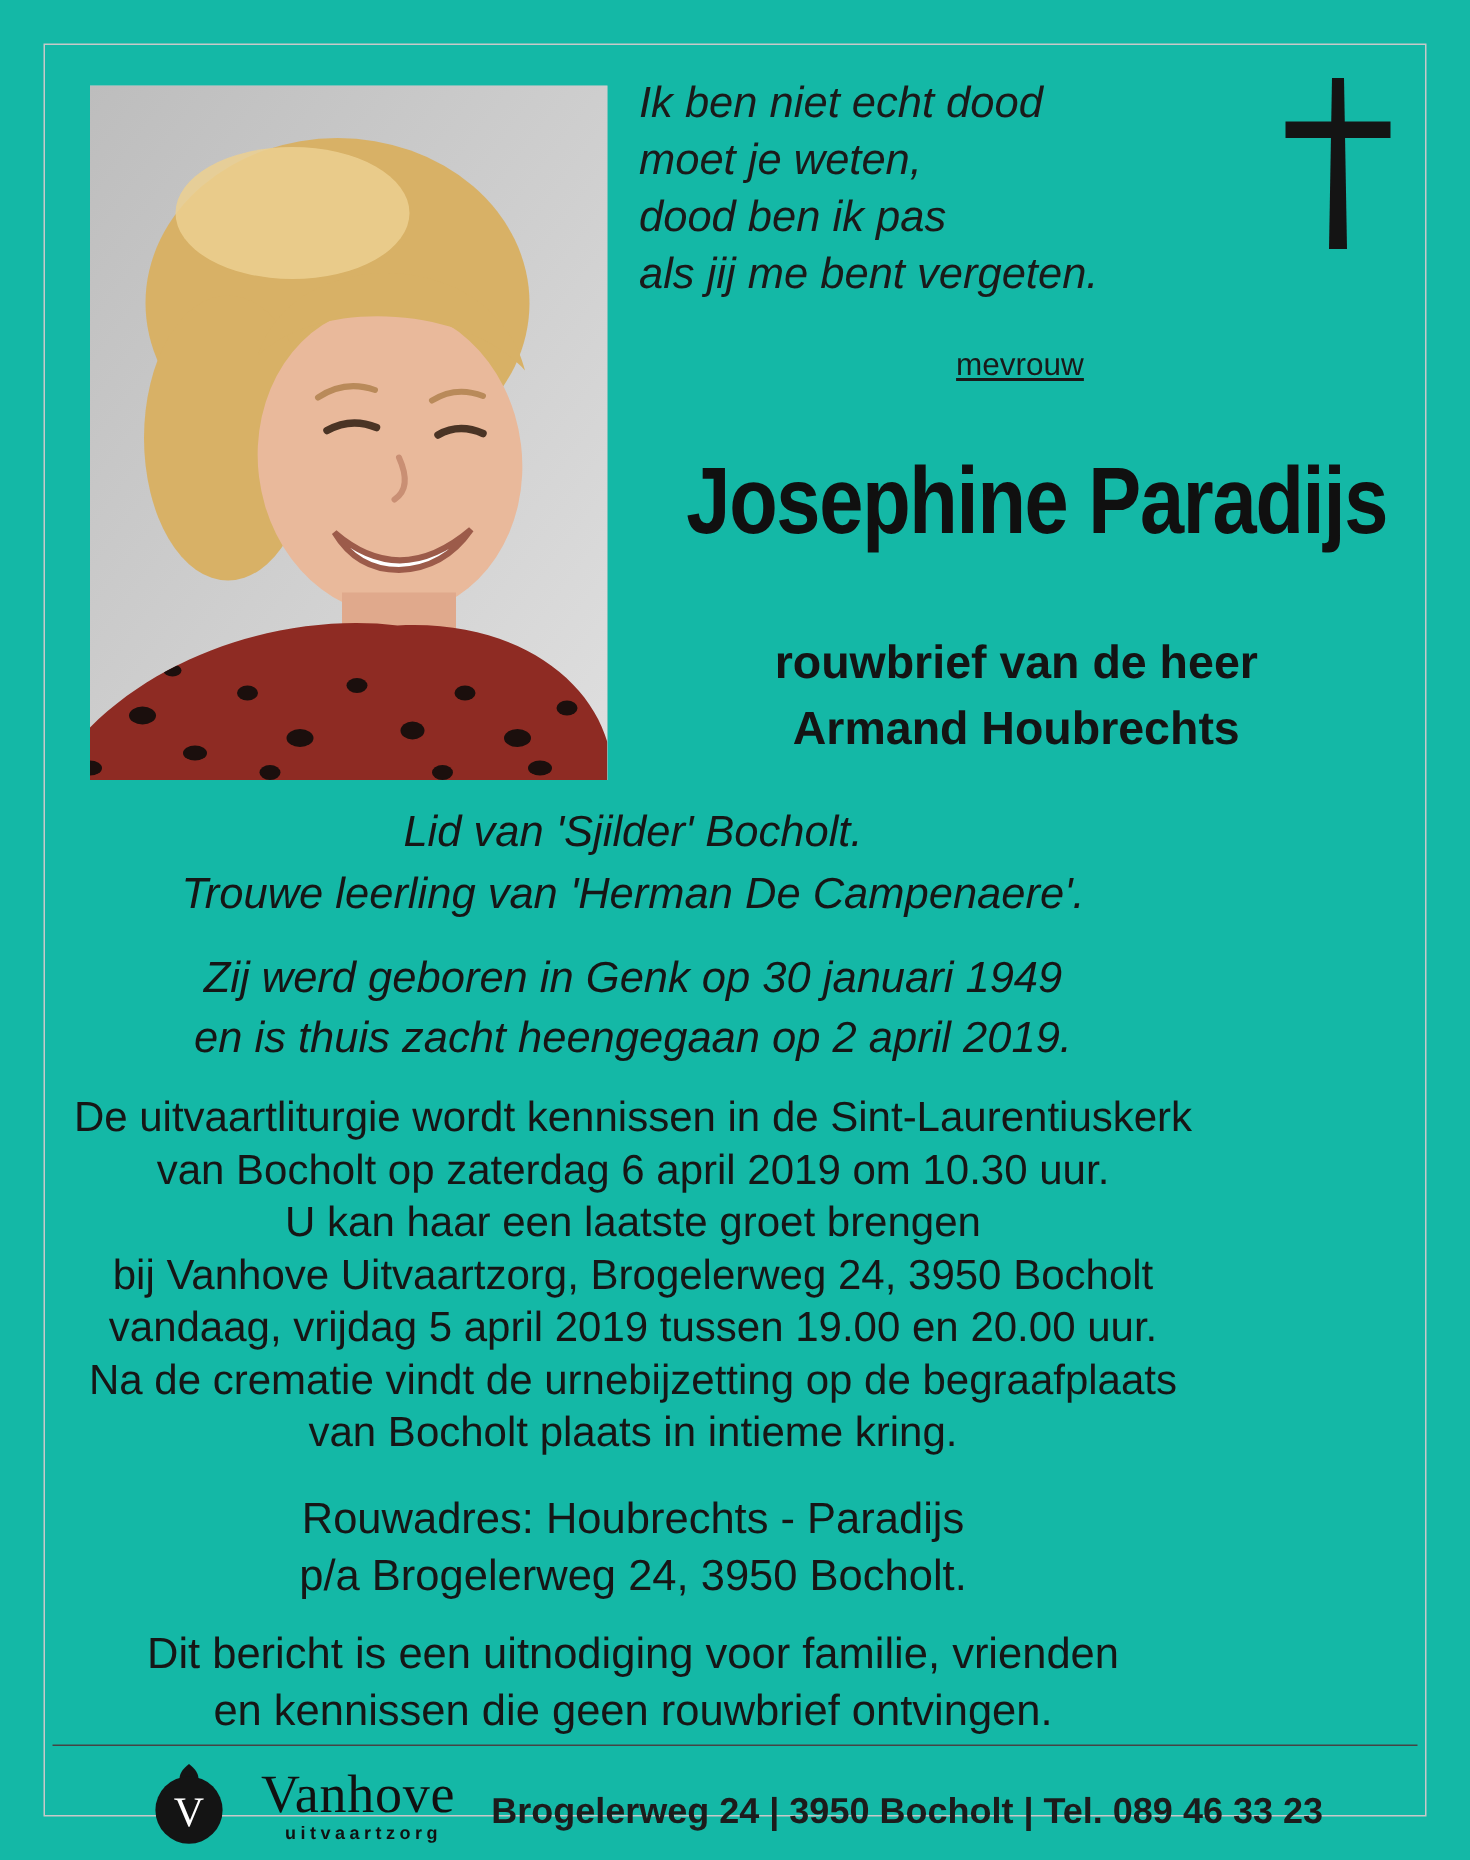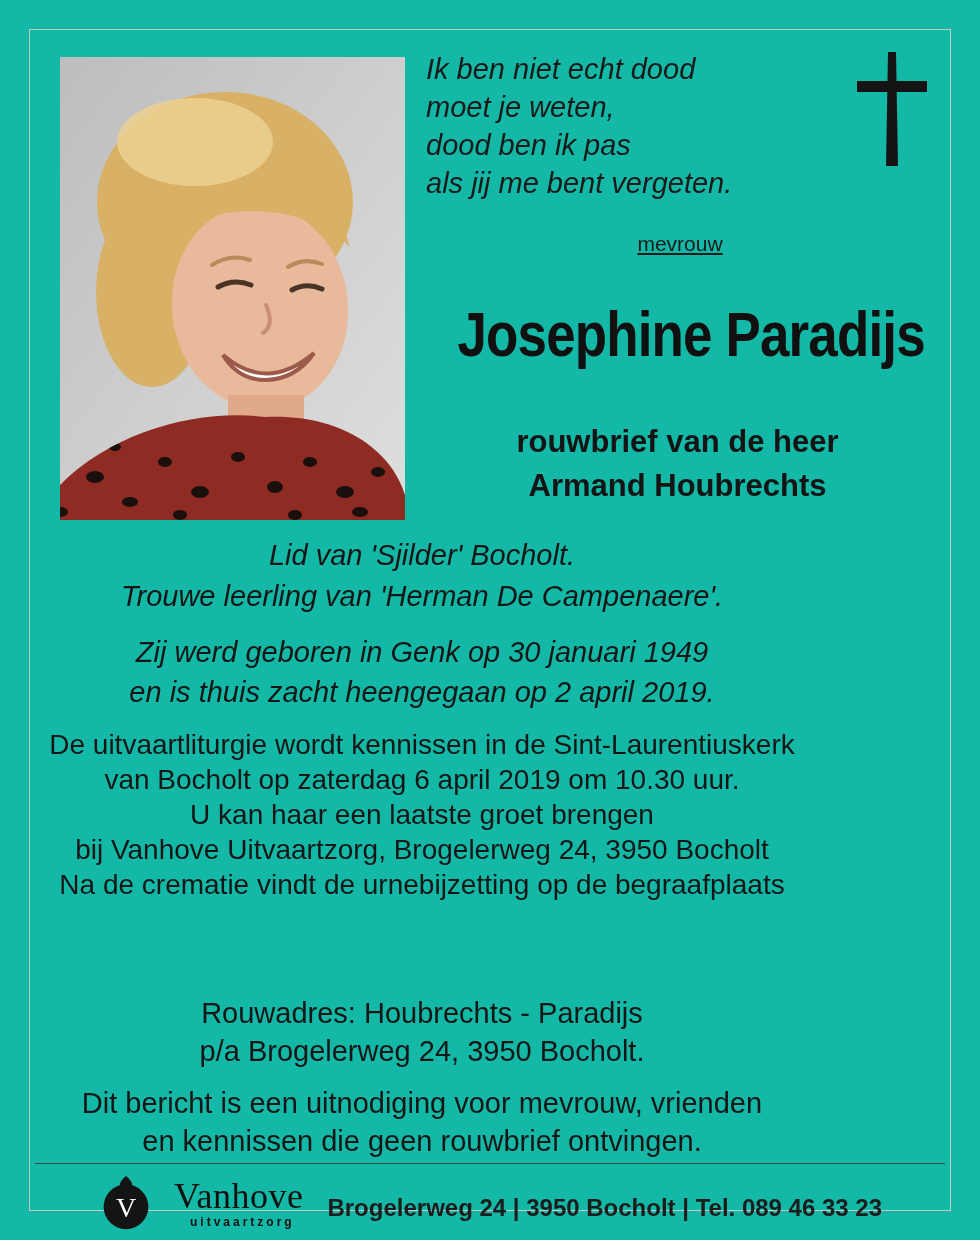--- a/index.html
+++ b/index.html
@@ -222,30 +222,32 @@
   <div class="center-block life">
     <div>Zij werd geboren in Genk op 30 januari 1949</div>
     <div>en is thuis zacht heengegaan op 2 april 2019.</div>
   </div>
 
   <div class="center-block service">
     <div>De uitvaartliturgie wordt kennissen in de Sint-Laurentiuskerk</div>
     <div>van Bocholt op zaterdag 6 april 2019 om 10.30 uur.</div>
     <div>U kan haar een laatste groet brengen</div>
     <div>bij Vanhove Uitvaartzorg, Brogelerweg 24, 3950 Bocholt</div>
+    <div>vandaag, vrijdag 5 april 2019 tussen 19.00 en 20.00 uur.</div>
     <div>Na de crematie vindt de urnebijzetting op de begraafplaats</div>
+    <div>van Bocholt plaats in intieme kring.</div>
   </div>
 
   <div class="center-block rouwadres">
     <div>Rouwadres: Houbrechts - Paradijs</div>
     <div>p/a Brogelerweg 24, 3950 Bocholt.</div>
   </div>
 
   <div class="center-block notice">
-    <div>Dit bericht is een uitnodiging voor mevrouw, vrienden</div>
+    <div>Dit bericht is een uitnodiging voor familie, vrienden</div>
     <div>en kennissen die geen rouwbrief ontvingen.</div>
   </div>
 
   <div class="footer-rule"></div>
   <div class="footer">
     <svg class="logo" viewBox="0 0 60 60" aria-hidden="true">
       <path d="M30,1 C38,7 40,15 30,20 C20,15 22,7 30,1 Z" fill="#141414"></path>
       <circle cx="30" cy="34" r="24" fill="#141414"></circle>
       <text x="30" y="45" text-anchor="middle" font-size="30" font-family="Liberation Serif, serif" fill="#ffffff">V</text>
     </svg>

